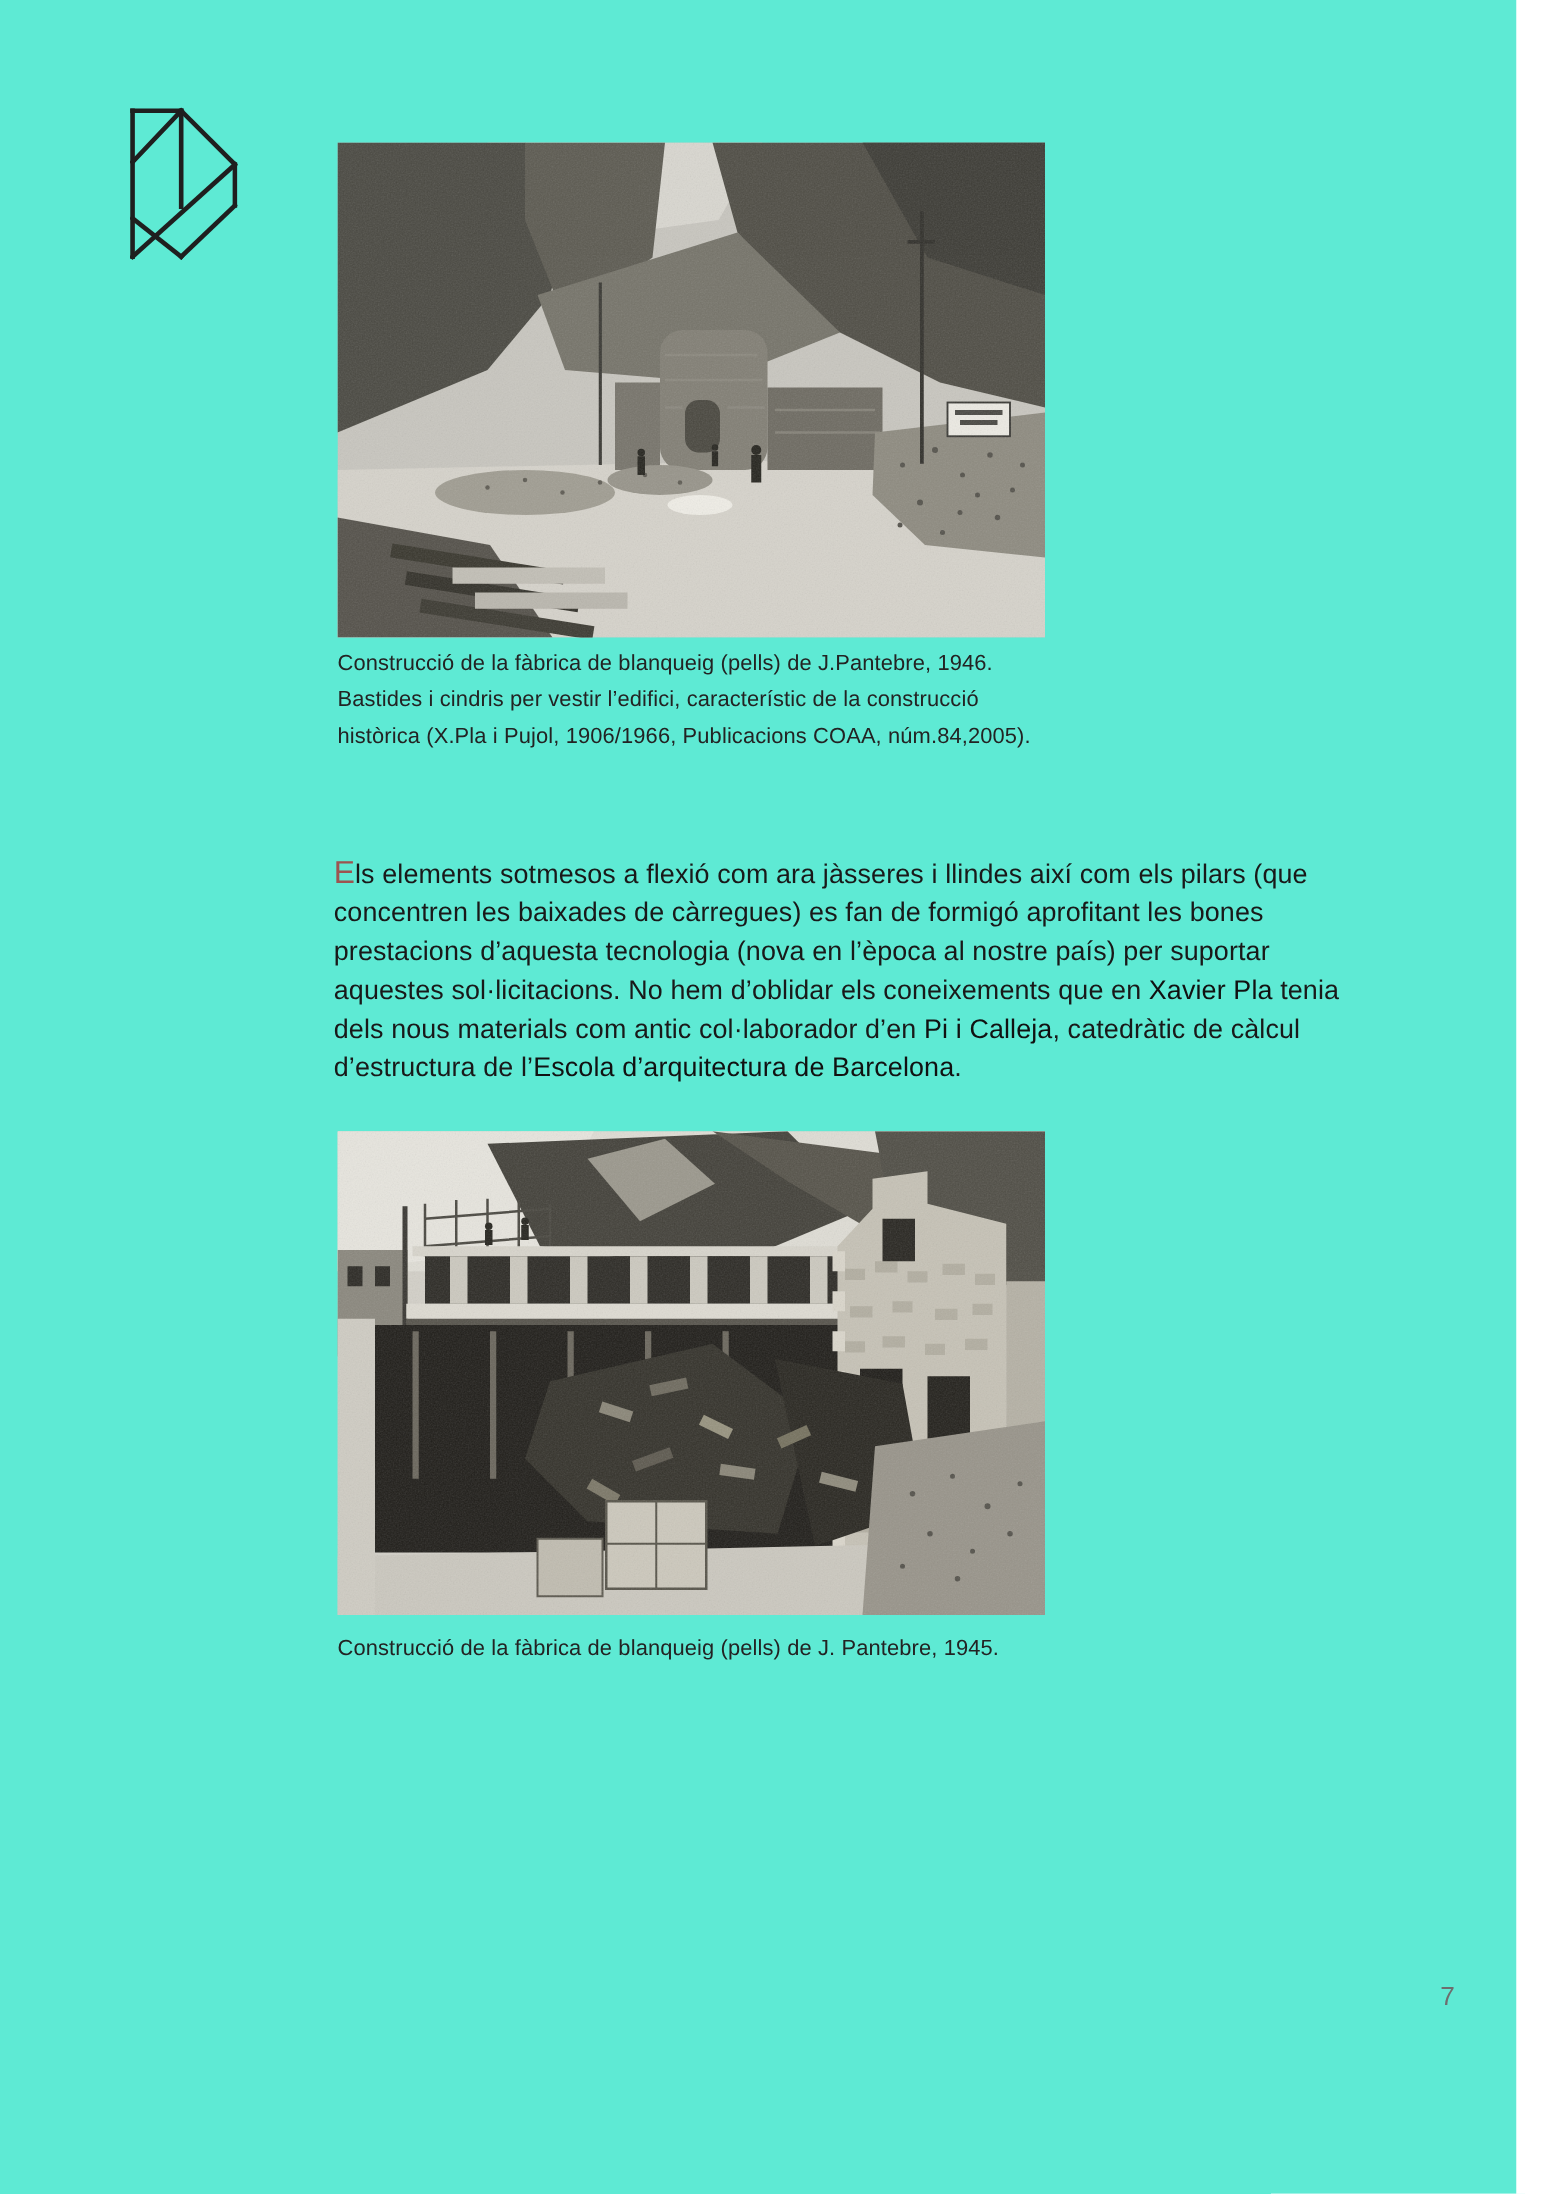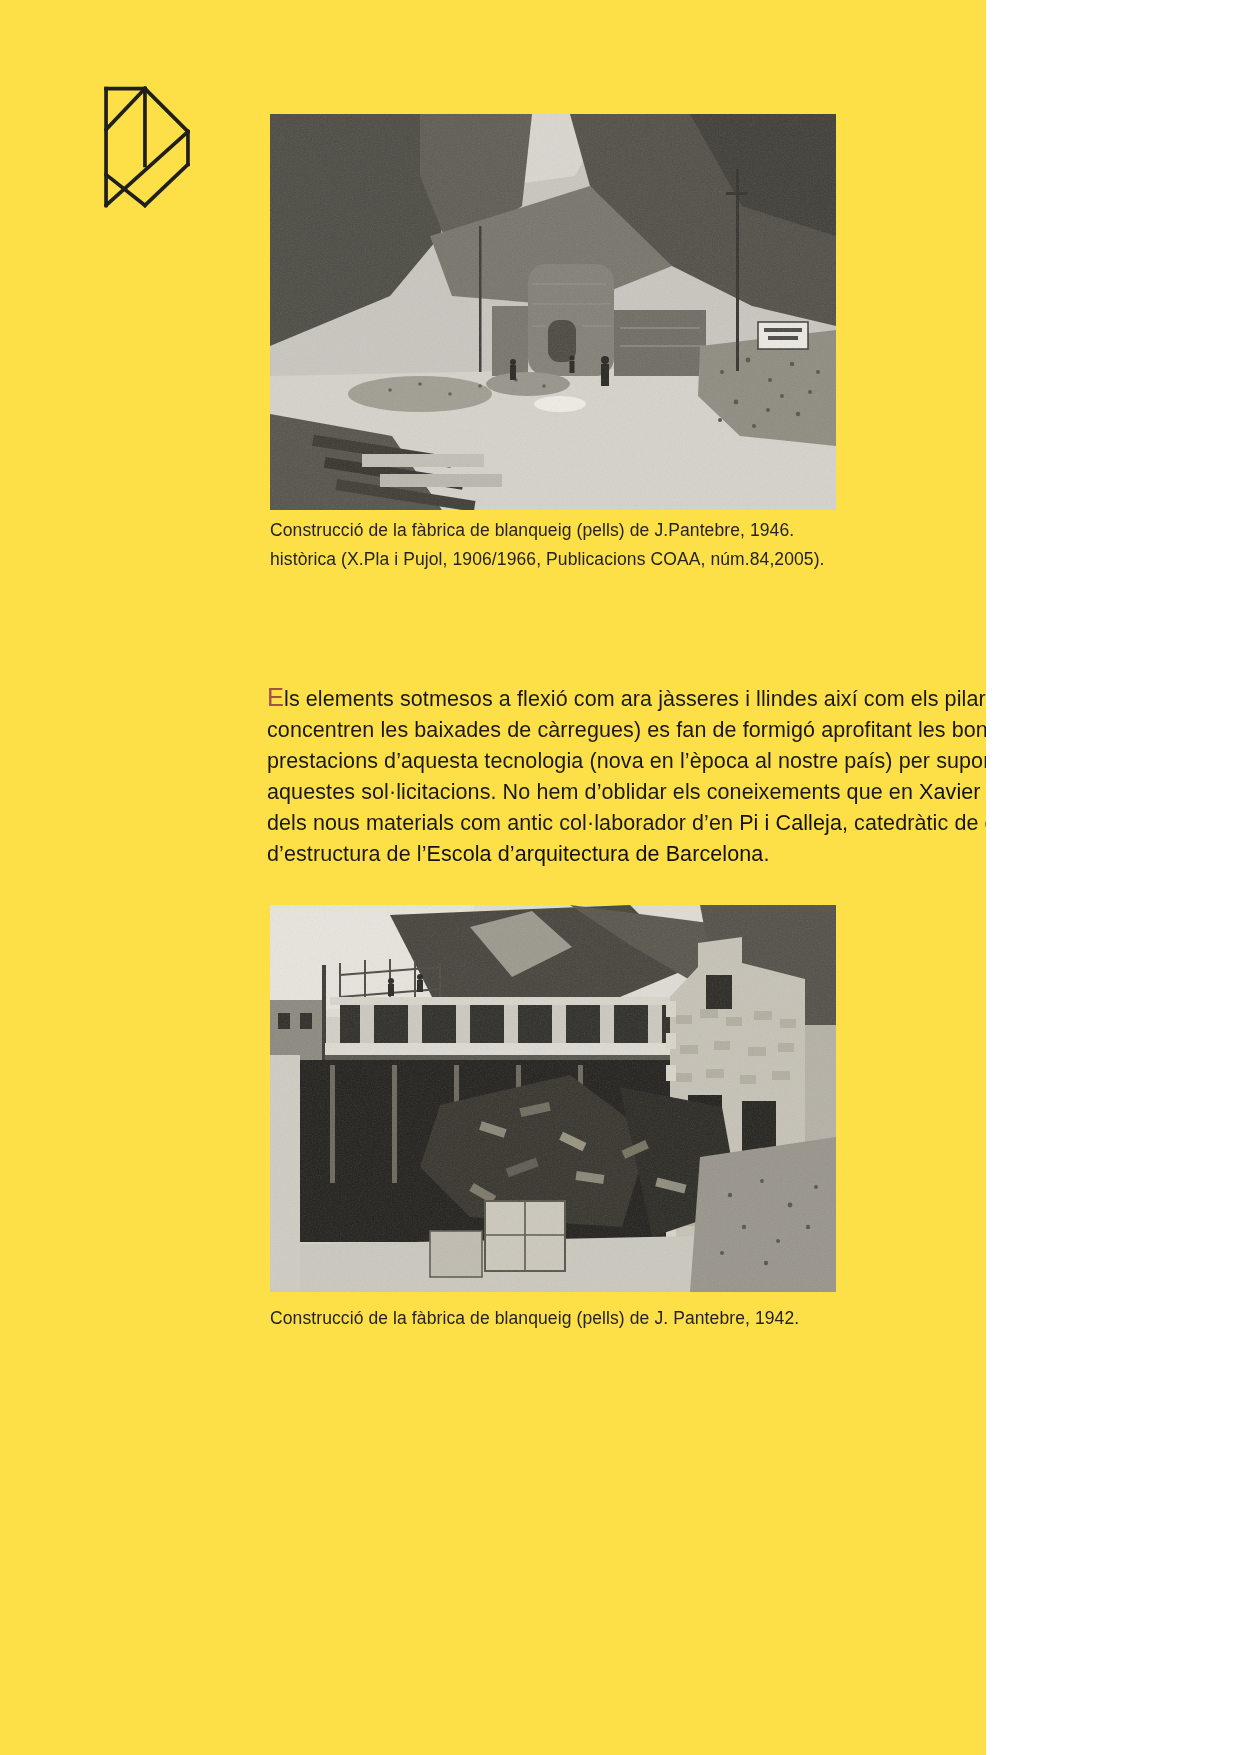--- a/index.html
+++ b/index.html
@@ -1,19 +1,19 @@
 <!DOCTYPE html>
 <html lang="ca"><head>
 <meta charset="utf-8">
 <style>
   html,body{margin:0;padding:0;background:#ffffff;}
   .page{
     position:relative;
-    width:986px;height:1755px;
-    background:#fde047;
+    width:1213px;height:1755px;
+    background:#5eead4;
     font-family:"Liberation Sans","DejaVu Sans",sans-serif;
     color:#1b1b1b;
     overflow:hidden;
   }
   .logo{position:absolute;left:104px;top:86px;width:86px;height:122px;}
   .photo{position:absolute;left:270px;display:block;}
   .photo svg{display:block;}
   #photo1{top:114px;}
   #photo2{top:905px;}
   .caption{
@@ -133,20 +133,21 @@
         <circle cx="302" cy="244" r="2.6"></circle>
           <rect x="299.5" y="247" width="5" height="12"></rect>
       </g>
       <ellipse cx="290" cy="290" rx="26" ry="8" fill="#efede6"></ellipse>
       <rect width="566" height="396" filter="url(#grain1)" opacity="0.16"></rect>
     </svg>
   </div>
 
   <div class="caption" id="caption1">
     <div>Construcció de la fàbrica de blanqueig (pells) de J.Pantebre, 1946.</div>
+    <div>Bastides i cindris per vestir l’edifici, característic de la construcció</div>
     <div>històrica (X.Pla i Pujol, 1906/1966, Publicacions COAA, núm.84,2005).</div>
   </div>
 
   <p class="bodytext"><span class="dropcap">E</span><span>ls elements sotmesos a flexió com ara jàsseres i llindes així com els pilars (que concentren les baixades de càrregues) es fan de formigó aprofitant les bones prestacions d’aquesta tecnologia (nova en l’època al nostre país) per suportar aquestes sol·licitacions. No hem d’oblidar els coneixements que en </span><b>Xavier Pla</b><span> tenia dels nous materials com antic col·laborador d’en </span><b>Pi i Calleja</b><span>, catedràtic de càlcul d’estructura de l’</span><b>Escola d’arquitectura de Barcelona</b><span>.</span></p>
 
   <div class="photo" id="photo2" role="img" aria-label="Fotografia en blanc i negre: edifici en construcció amb torre de paredat de granit, obertures fosques i runam al davant">
     <svg width="566" height="387" viewBox="0 0 566 387">
       <defs>
         <filter id="grain2" x="0" y="0" width="100%" height="100%">
           <feTurbulence type="fractalNoise" baseFrequency="0.85" numOctaves="2" stitchTiles="stitch"></feTurbulence>
@@ -274,18 +275,18 @@
 
       <rect x="215" y="296" width="80" height="70" fill="#ccc8bc" stroke="#57544a" stroke-width="2"></rect>
       <path d="M255,296 V366 M215,330 H295" stroke="#57544a" stroke-width="1.6"></path>
       <rect x="160" y="326" width="52" height="46" fill="#c0bcb0" stroke="#5c594f" stroke-width="1.6"></rect>
       <rect x="0" y="150" width="30" height="237" fill="#cfccc3"></rect>
       <rect width="566" height="387" filter="url(#grain2)" opacity="0.16"></rect>
     </svg>
   </div>
 
   <div class="caption" id="caption2">
-    <div>Construcció de la fàbrica de blanqueig (pells) de J. Pantebre, 1942.</div>
+    <div>Construcció de la fàbrica de blanqueig (pells) de J. Pantebre, 1945.</div>
   </div>
 
   <div class="pagenum">7</div>
 
 </div>
 
 </body></html>

